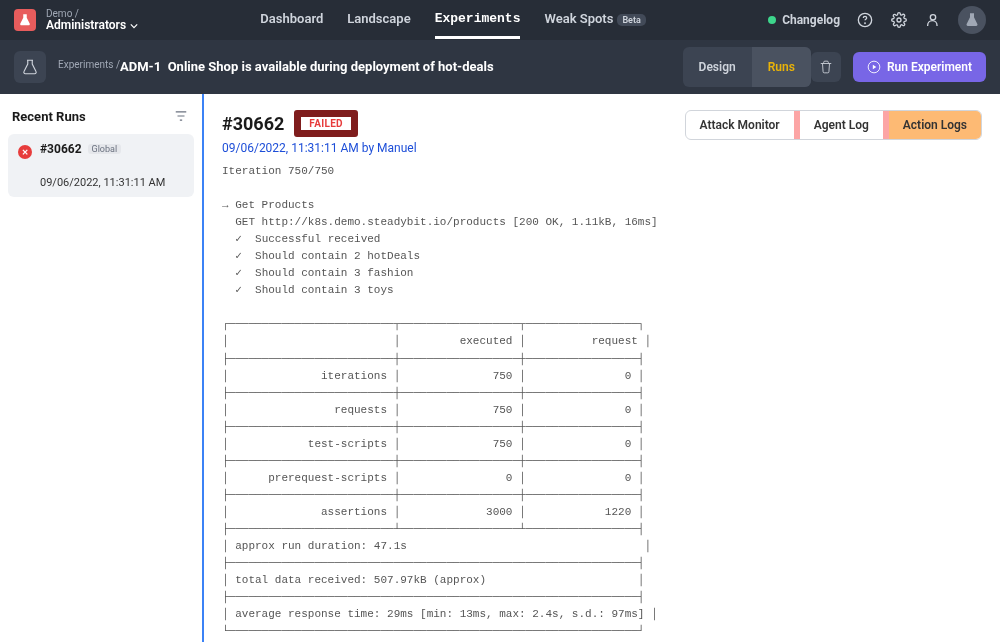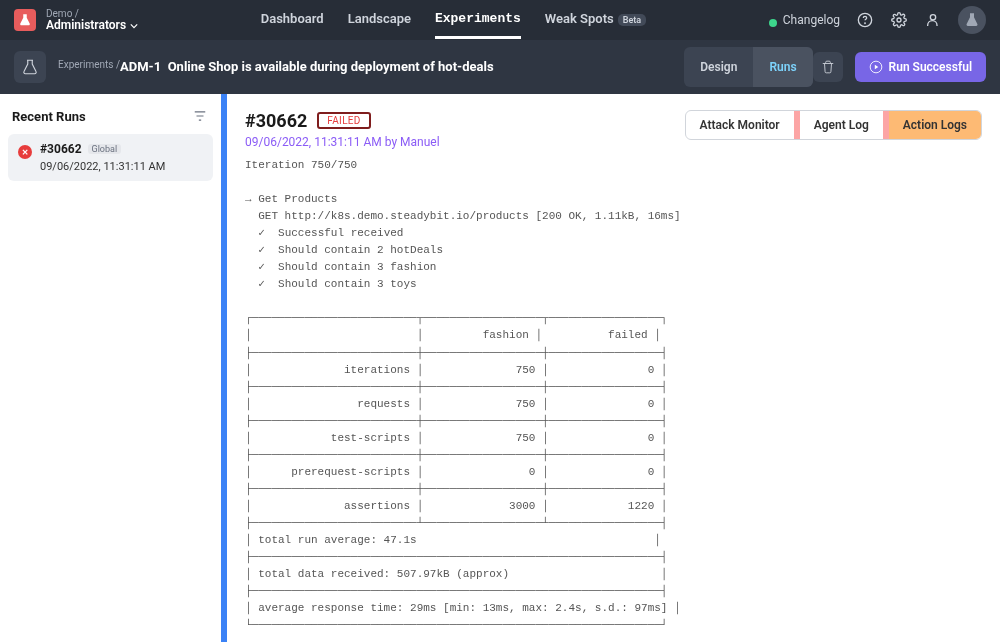--- a/index.html
+++ b/index.html
@@ -12,64 +12,64 @@
   .logo-badge svg { width: 14px; height: 14px; fill: #fff; }
   .top-breadcrumb { display: flex; flex-direction: column; line-height: 1.1; }
   .bc-top { font-size: 10px; color: #a0a8b5; }
   .bc-bottom { font-size: 12px; font-weight: 600; display: flex; align-items: center; gap: 4px; }
   .nav-center { flex: 1; display: flex; justify-content: center; gap: 24px; }
   .nav-item { font-size: 13px; font-weight: 600; color: #cfd4dc; padding: 10px 0; border-bottom: 3px solid transparent; cursor: pointer; }
   .nav-item.active { color: #fff; border-bottom-color: #fff; font-family: Liberation Mono, monospace; }
   .nav-beta { font-size: 9px; background: #424a58; color: #cfd4dc; padding: 1px 5px; border-radius: 5px; margin-left: 4px; vertical-align: middle; }
   .topbar-right { display: flex; align-items: center; gap: 16px; }
   .changelog-dot { width: 8px; height: 8px; background: #3dd68c; border-radius: 50%; }
-  .changelog { font-size: 12px; color: #cfd4dc; display: flex; align-items: flex-end; gap: 6px; }
+  .changelog { font-size: 12px; color: #cfd4dc; display: flex; align-items: center; gap: 6px; font-weight: bold; }
   .icon-btn { width: 18px; height: 18px; display: flex; align-items: center; justify-content: center; cursor: pointer; color: #cfd4dc; }
   .avatar { width: 28px; height: 28px; border-radius: 50%; background: #4a5260; display: flex; align-items: center; justify-content: center; }
   .avatar svg { width: 16px; height: 16px; fill: #a0a8b5; }
 
   
   .subheader { background: #2f3642; height: 54px; display: flex; align-items: center; padding: 0 14px; color: #fff; }
   .sub-left { display: flex; align-items: center; gap: 12px; flex: 1; }
   .sub-icon { width: 32px; height: 32px; background: #3c4452; border-radius: 6px; display: flex; align-items: center; justify-content: center; }
   .sub-icon svg { width: 18px; height: 18px; stroke: #cfd4dc; fill: none; stroke-width: 1.5; }
   .sub-title-block { display: flex; flex-direction: row; line-height: 1.2; }
   .sub-bc { font-size: 10px; color: #a0a8b5; }
   .sub-title { font-size: 13px; font-weight: 700; }
   .sub-tabs { display: flex; background: #3c4452; border-radius: 6px; overflow: hidden; }
   .sub-tab { padding: 13px 16px; font-size: 12px; font-weight: 600; color: #cfd4dc; cursor: pointer; }
-  .sub-tab.active { background: #4a5260; color: #7dd3fc; }
+  .sub-tab.active { background: #4a5260; color: #eab308; }
   .sub-right { display: flex; align-items: center; gap: 12px; }
   .trash-btn { width: 30px; height: 30px; display: flex; align-items: center; justify-content: center; background: #3c4452; border-radius: 6px; cursor: pointer; }
   .trash-btn svg { width: 14px; height: 14px; stroke: #cfd4dc; fill: none; stroke-width: 1.5; }
   .run-btn { background: #7866e6; color: #fff; padding: 8px 14px; border-radius: 6px; font-size: 12px; font-weight: 600; display: flex; align-items: center; gap: 6px; cursor: pointer; }
   .run-btn svg { width: 14px; height: 14px; fill: #fff; }
 
   
   .main { display: flex; height: calc(642px - 94px); }
-  .sidebar { width: 227px; border-right: 6px solid #3b82f6; padding: 14px 8px; }
+  .sidebar { width: 204px; border-right: 2px solid #3b82f6; padding: 14px 8px; }
   .sidebar-header { display: flex; justify-content: space-between; align-items: center; padding: 0 4px 10px; }
   .sidebar-title { font-size: 13px; font-weight: 700; }
   .filter-icon { width: 16px; height: 16px; color: #6b7280; cursor: pointer; }
   .run-item { background: #f0f2f5; border-radius: 6px; padding: 8px 10px; display: flex; align-items: flex-start; gap: 8px; cursor: pointer; }
   .run-failed-icon { width: 14px; height: 14px; background: #e73c3c; border-radius: 50%; display: flex; align-items: center; justify-content: center; margin-top: 3px; flex-shrink: 0; }
   .run-failed-icon::before { content: "✕"; color: #fff; font-size: 8px; font-weight: bold; }
   .run-item-main { flex: 1; }
   .run-item-top { display: flex; align-items: center; gap: 6px; }
   .run-num { font-size: 12px; font-weight: 700; }
   .run-scope { font-size: 9px; color: #6b7280; background: #e5e7eb; padding: 0 4px; border-radius: 3px; }
-  .run-date { font-size: 11px; color: #333; margin-top: 4px; }
+  .run-date { font-size: 11px; color: #333; margin-top: 20px; }
 
   .content { flex: 1; padding: 16px 18px; overflow: auto; }
   .run-header { display: flex; justify-content: space-between; align-items: flex-start; margin-bottom: 8px; }
   .run-header-left { display: flex; flex-direction: column; gap: 4px; }
   .run-title-row { display: flex; align-items: center; gap: 10px; }
   .run-title { font-size: 18px; font-weight: 700; }
-  .status-badge { font-size: 10px; font-weight: 400; color: #e73c3c; border: 2px solid #7f1d1d; padding: 1px 8px; border-radius: 3px; letter-spacing: 0.3px; }
-  .run-meta { font-size: 12px; color: #8b5cf6; }
+  .status-badge { font-size: 10px; font-weight: 700; color: #e73c3c; border: 7px solid #7f1d1d; padding: 1px 8px; border-radius: 3px; letter-spacing: 0.3px; }
+  .run-meta { font-size: 12px; color: #1d4ed8; }
   .log-tabs { display: flex; border: 1px solid #d1d5db; border-radius: 6px; overflow: hidden; }
   .log-tab { padding: 7px 14px; font-size: 12px; font-weight: 600; color: #333; cursor: pointer; border-right: 6px solid #fca5a5; }
   .log-tab:last-child { border-right: none; }
   .log-tab.active { background: #fdba74; }
 
   .log-body { font-family: "SFMono-Regular", Consolas, "Liberation Mono", Menlo, monospace; font-size: 11px; color: #555; line-height: 1.55; white-space: pre; margin-top: 8px; }
 </style>
 </head>
 <body>
 
@@ -152,21 +152,21 @@
     <div class="trash-btn">
       <svg viewBox="0 0 24 24">
           <path d="M3 6h18M8 6V4a2 2 0 0 1 2-2h4a2 2 0 0 1 2 2v2M6 6l1 14a2 2 0 0 0 2 2h6a2 2 0 0 0 2-2l1-14"></path>
         </svg>
     </div>
     <div class="run-btn">
       <svg viewBox="0 0 24 24">
           <circle cx="12" cy="12" r="10" fill="none" stroke="#fff" stroke-width="1.5"></circle>
           <path d="M10 8l6 4-6 4z"></path>
         </svg>
-      <span>Run Successful</span>
+      <span>Run Experiment</span>
     </div>
   </div>
 </div>
 
 <div class="main">
 
   <div class="sidebar">
     <div class="sidebar-header">
       <span class="sidebar-title">Recent Runs</span>
       <span class="filter-icon">
@@ -206,33 +206,33 @@
     <div class="log-body"><span>Iteration 750/750</span>
 
 <span>→ <span>Get Products</span></span>
 <span>  GET http://k8s.demo.steadybit.io/products [200 OK, 1.11kB, 16ms]</span>
 <span>  ✓  Successful received</span>
 <span>  ✓  Should contain 2 hotDeals</span>
 <span>  ✓  Should contain 3 fashion</span>
 <span>  ✓  Should contain 3 toys</span>
 
 <span>┌─────────────────────────┬──────────────────┬─────────────────┐</span>
-<span>│                         │         fashion │          failed │</span>
+<span>│                         │         executed │          request │</span>
 <span>├─────────────────────────┼──────────────────┼─────────────────┤</span>
 <span>│              iterations │              750 │               0 │</span>
 <span>├─────────────────────────┼──────────────────┼─────────────────┤</span>
 <span>│                requests │              750 │               0 │</span>
 <span>├─────────────────────────┼──────────────────┼─────────────────┤</span>
 <span>│            test-scripts │              750 │               0 │</span>
 <span>├─────────────────────────┼──────────────────┼─────────────────┤</span>
 <span>│      prerequest-scripts │                0 │               0 │</span>
 <span>├─────────────────────────┼──────────────────┼─────────────────┤</span>
 <span>│              assertions │             3000 │            1220 │</span>
 <span>├─────────────────────────┴──────────────────┴─────────────────┤</span>
-<span>│ total run average: 47.1s                                    │</span>
+<span>│ approx run duration: 47.1s                                    │</span>
 <span>├──────────────────────────────────────────────────────────────┤</span>
 <span>│ total data received: 507.97kB (approx)                       │</span>
 <span>├──────────────────────────────────────────────────────────────┤</span>
 <span>│ average response time: 29ms [min: 13ms, max: 2.4s, s.d.: 97ms] │</span>
 <span>└──────────────────────────────────────────────────────────────┘</span>
 
 
 
 
 

